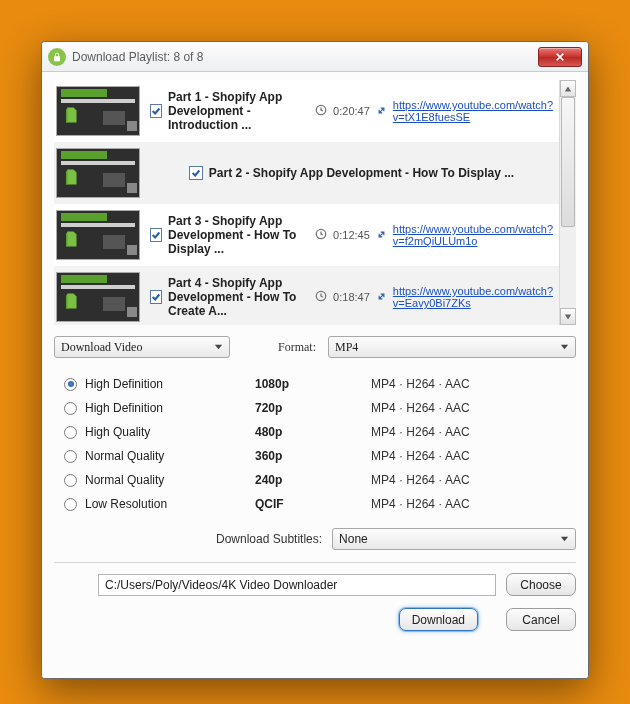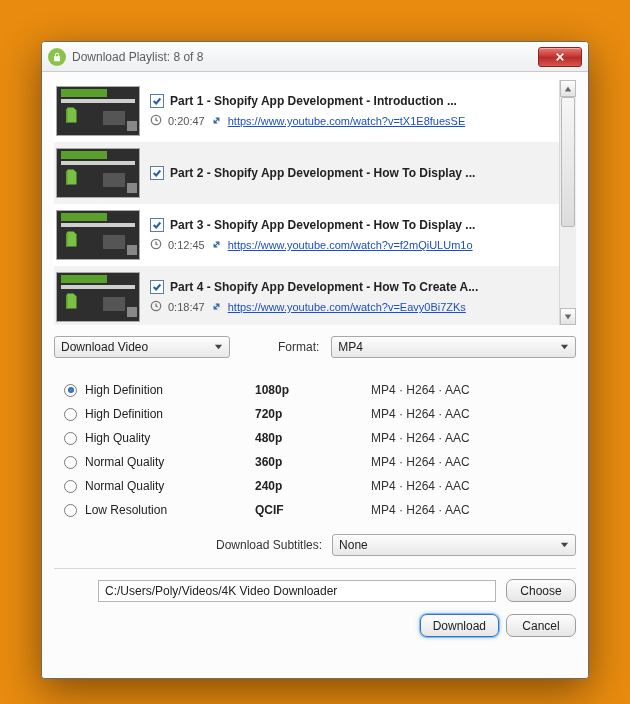--- a/index.html
+++ b/index.html
@@ -80,21 +80,21 @@
   .thumb .tag {
     position:absolute; left:4px; top:2px; height:8px; width:46px;
     background:#5aa02c; font-size:6px; color:#fff;
   }
   .thumb .sub {
     position:absolute; left:4px; top:12px; right:4px; height:4px;
     background:#cfcfcf;
   }
   .thumb .tile1{position:absolute;left:46px;top:24px;width:22px;height:14px;background:#555;}
   .thumb .tile2{position:absolute;left:70px;top:34px;width:10px;height:10px;background:#888;}
-  .item-right { flex: 1; display: flex; flex-direction: column; justify-content: center; gap: 6px; }
+  .item-right { flex: 1; display: flex; flex-direction: row; justify-content: center; gap: 6px; }
   .row1 { display: flex; align-items: center; gap: 6px; }
   .chk {
     width: 14px; height: 14px;
     border: 1px solid #5a7aa8;
     background: #fff;
     display: flex; align-items: center; justify-content: center;
   }
   .chk svg { width: 10px; height: 10px; stroke: #2b5ea8; stroke-width: 2.5; fill: none; }
   .item-title { font-weight: bold; font-size: 12px; color: #222; }
   .row2 { display: flex; align-items: center; gap: 6px; font-size: 11px; }
@@ -118,21 +118,21 @@
   .sb-btn svg{width:8px;height:8px;fill:#666;}
   .sb-track { flex:1; position:relative; }
   .sb-thumb {
     position:absolute; left:1px; right:1px; top:0; height:130px;
     background: linear-gradient(#f6f6f6,#dcdcdc);
     border:1px solid #b8b8b8;
     border-radius:2px;
   }
 
   .controls { padding-top: 10px; }
-  .row-controls { display:flex; align-items:center; gap:12px; margin-bottom: 20px; }
+  .row-controls { display:flex; align-items:center; gap:12px; margin-bottom: 14px; font-family: Liberation Serif, serif; }
   .combo {
     height: 22px;
     background: linear-gradient(#fdfdfd,#e8e8e8);
     border: 1px solid #a8a8a8;
     border-radius: 3px;
     display:flex; align-items:center; justify-content:space-between;
     padding: 0 6px; font-size:12px;
   }
   .combo .arrow svg{width:9px;height:9px;fill:#444;}
   .lbl { font-size:12px; color:#333; }
@@ -166,21 +166,21 @@
     height:23px; padding:0 12px;
     background: linear-gradient(#fdfdfd,#e6e6e6);
     border:1px solid #9c9c9c; border-radius:7px;
     font-size:12px; display:flex; align-items:center; justify-content:center;
     min-width:70px;
   }
   .btn.primary {
     border:1px solid #2f74c0;
     box-shadow: 0 0 0 1px rgba(70,150,230,0.5), 0 0 5px rgba(70,150,230,0.6);
   }
-  .btn-row { display:flex; justify-content:flex-end; gap:7px; margin-top:12px; }
+  .btn-row { display:flex; justify-content:flex-end; gap:28px; margin-top:12px; }
 </style>
 </head>
 <body>
 
 <div class="window">
   <div class="titlebar">
     <div class="app-icon">
       <svg viewBox="0 0 24 24">
           <path d="M12 2a5 5 0 0 0-5 5v3H5v12h14V10h-2V7a5 5 0 0 0-5-5zm-3 8V7a3 3 0 1 1 6 0v3H9z"></path>
         </svg>

